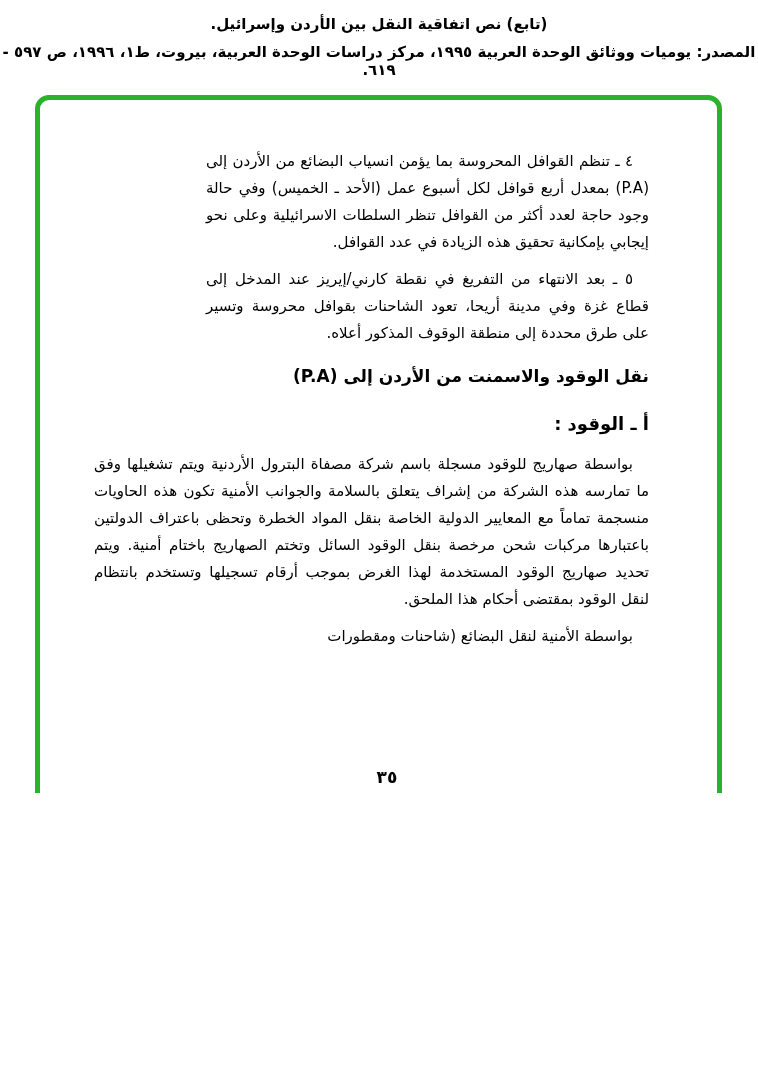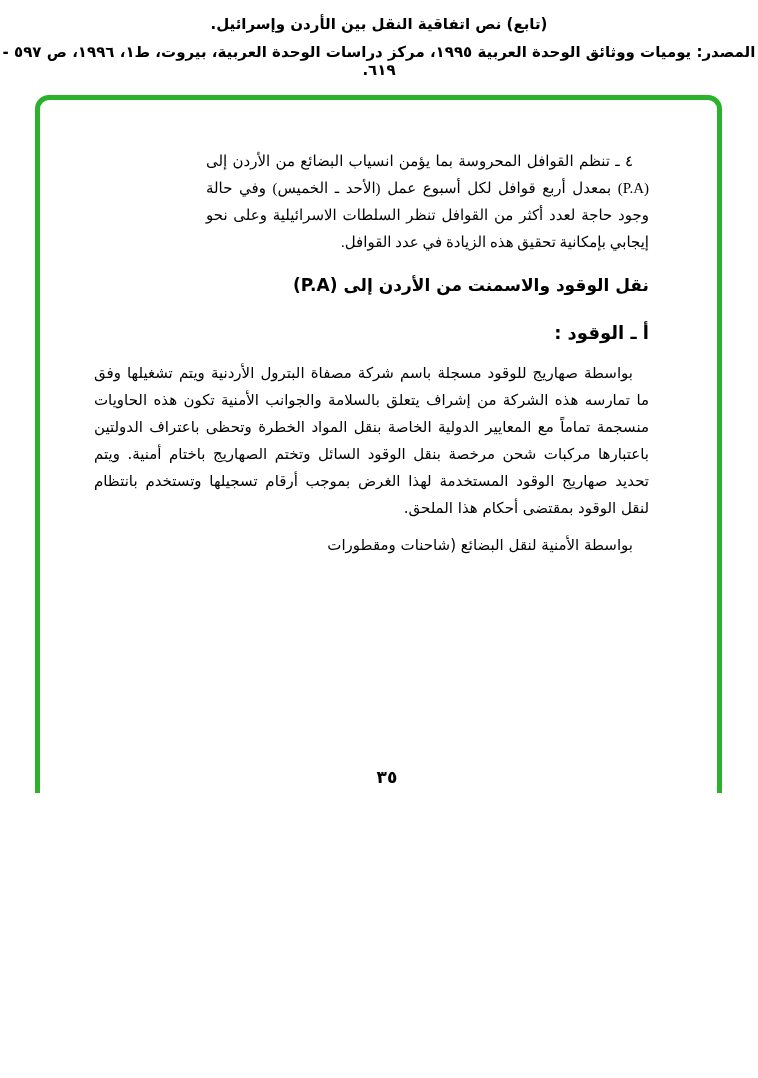--- a/index.html
+++ b/index.html
@@ -45,21 +45,20 @@
     padding: 48px 68px 0 54px;
     font-size: 15px;
     line-height: 27px;
   }
   .para {
     margin-bottom: 10px;
     text-indent: 16px;
   }
   .para.narrow {
     margin-left: 112px;
-    font-family: Liberation Serif, serif;
   }
   .section-heading {
     font-size: 17px;
     font-weight: bold;
     text-align: right;
     margin: 14px 0 0 0;
     line-height: 30px;
   }
   .sub-heading {
     font-size: 18px;
@@ -88,20 +87,21 @@
   <header class="page-header">
     <div class="header-title">(تابع) نص اتفاقية النقل بين الأردن وإسرائيل.</div>
     <div class="header-source">المصدر: يوميات ووثائق الوحدة العربية ١٩٩٥،  مركز دراسات الوحدة العربية، بيروت، ط١، ١٩٩٦، ص ٥٩٧ - ٦١٩.</div>
   </header>
 
   <div class="frame">
     <div class="content">
 
       <p class="para narrow">٤ ـ تنظم القوافل المحروسة بما يؤمن انسياب البضائع من الأردن إلى (P.A) بمعدل أربع قوافل لكل أسبوع عمل (الأحد ـ الخميس) وفي حالة وجود حاجة لعدد أكثر من القوافل تنظر السلطات الاسرائيلية وعلى نحو إيجابي بإمكانية تحقيق هذه الزيادة في عدد القوافل.</p>
 
+      <p class="para narrow">٥ ـ بعد الانتهاء من التفريغ في نقطة كارني/إيريز عند المدخل إلى قطاع غزة وفي مدينة أريحا، تعود الشاحنات بقوافل محروسة وتسير على طرق محددة إلى منطقة الوقوف المذكور أعلاه.</p>
 
       <h2 class="section-heading">نقل الوقود والاسمنت من الأردن إلى (P.A)</h2>
 
 
       <h3 class="sub-heading">أ ـ الوقود :</h3>
 
       <p class="para wide">بواسطة صهاريج للوقود مسجلة باسم شركة مصفاة البترول الأردنية ويتم تشغيلها وفق ما تمارسه هذه الشركة من إشراف يتعلق بالسلامة والجوانب الأمنية تكون هذه الحاويات منسجمة تماماً مع المعايير الدولية الخاصة بنقل المواد الخطرة وتحظى باعتراف الدولتين باعتبارها مركبات شحن مرخصة بنقل الوقود السائل وتختم الصهاريج باختام أمنية. ويتم تحديد صهاريج الوقود المستخدمة لهذا الغرض بموجب أرقام تسجيلها وتستخدم بانتظام لنقل الوقود بمقتضى أحكام هذا الملحق.</p>
 
 
       <p class="para wide">بواسطة الأمنية لنقل البضائع (شاحنات ومقطورات</p>

